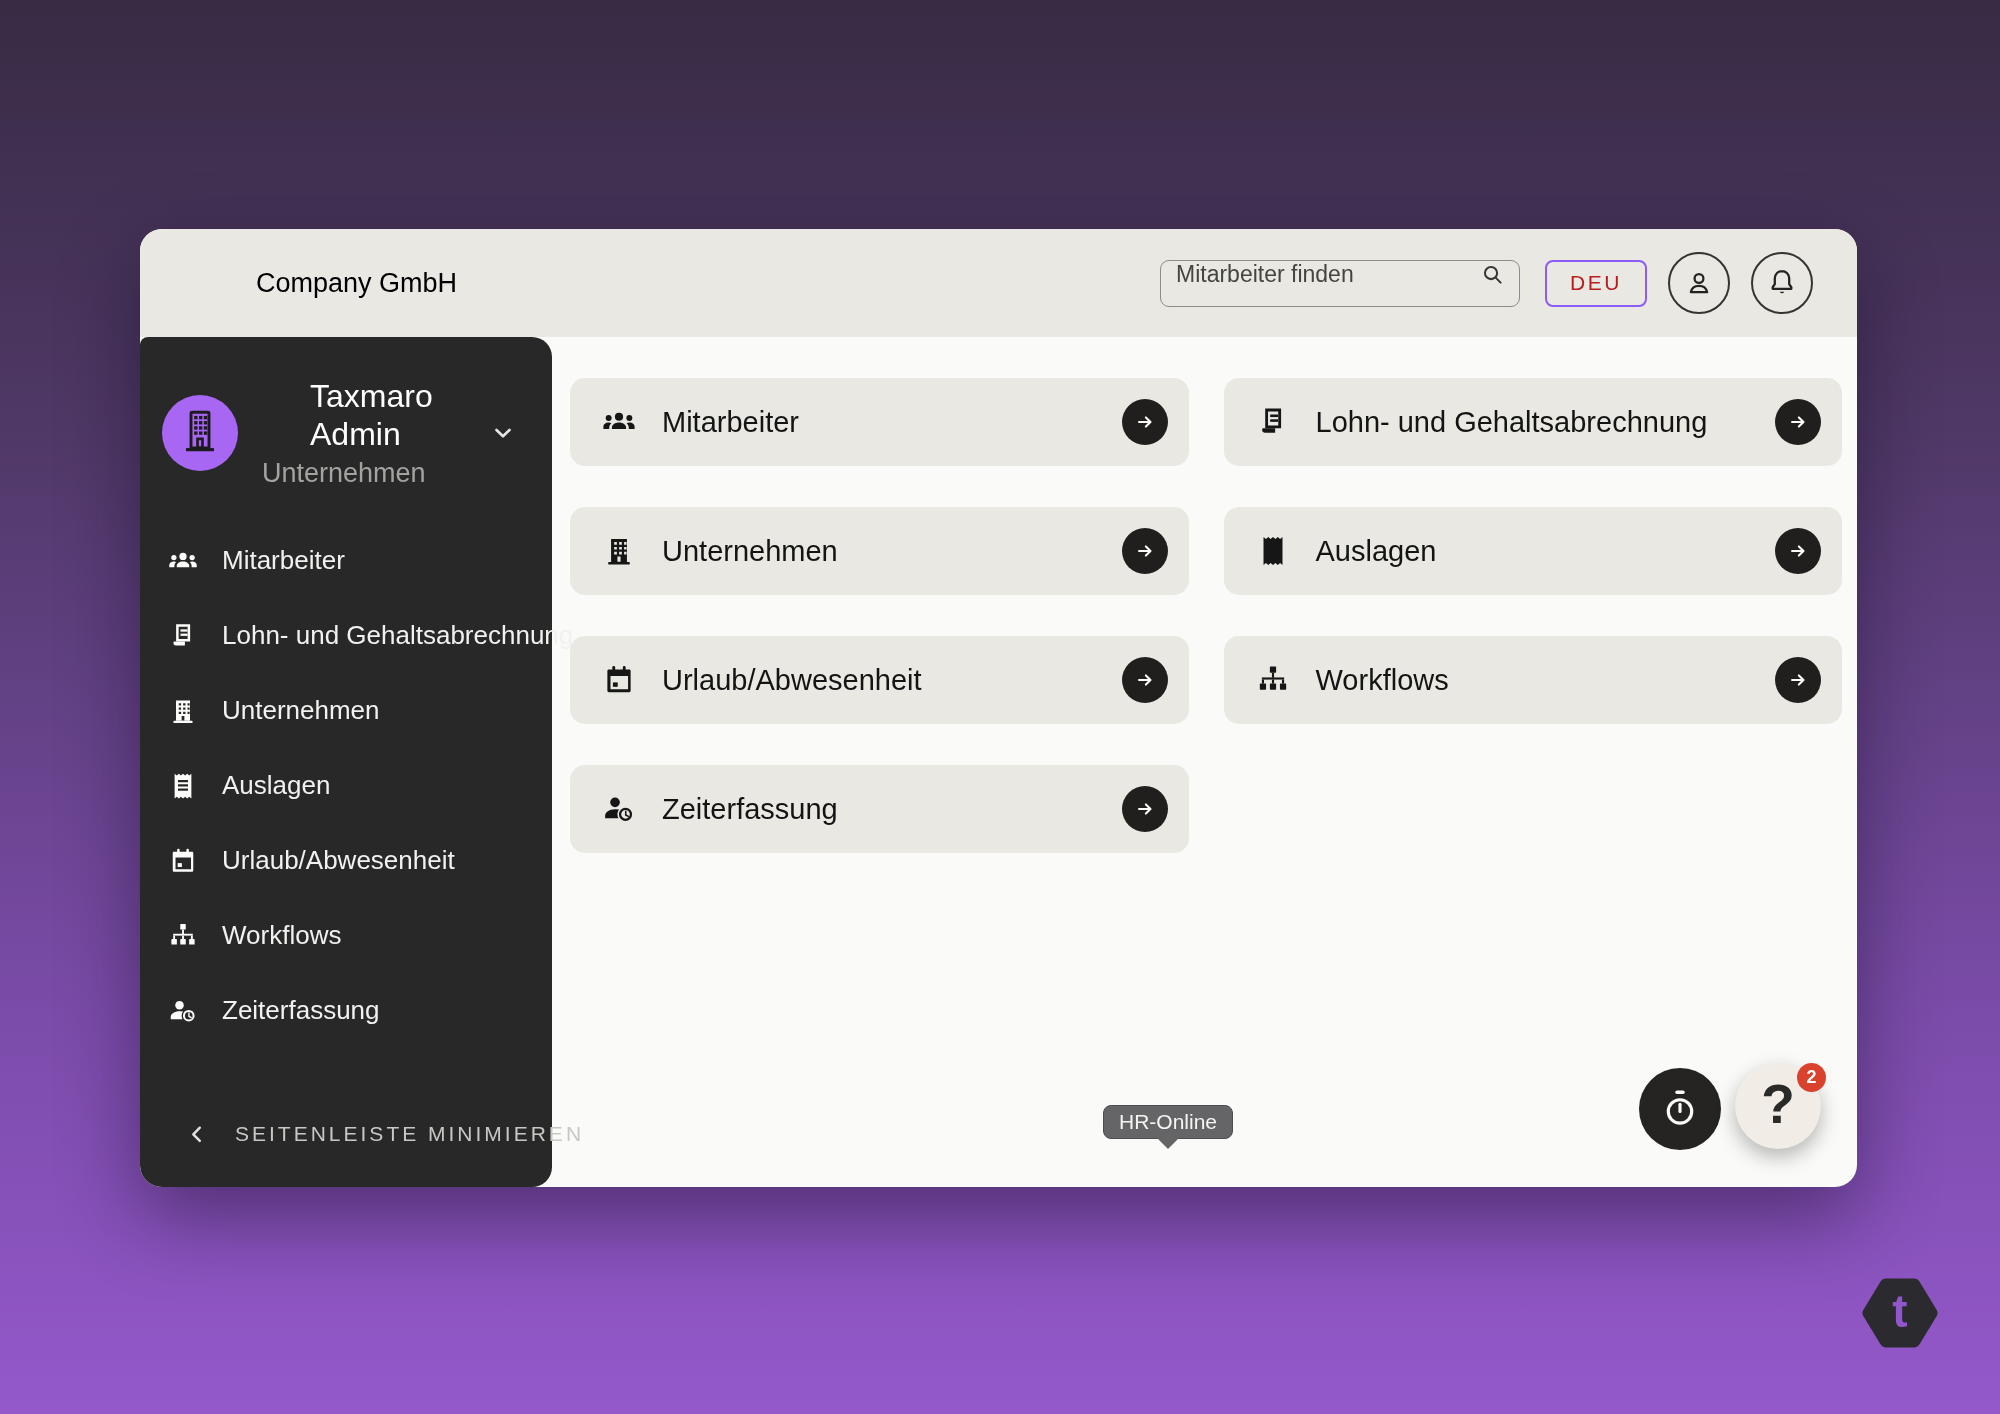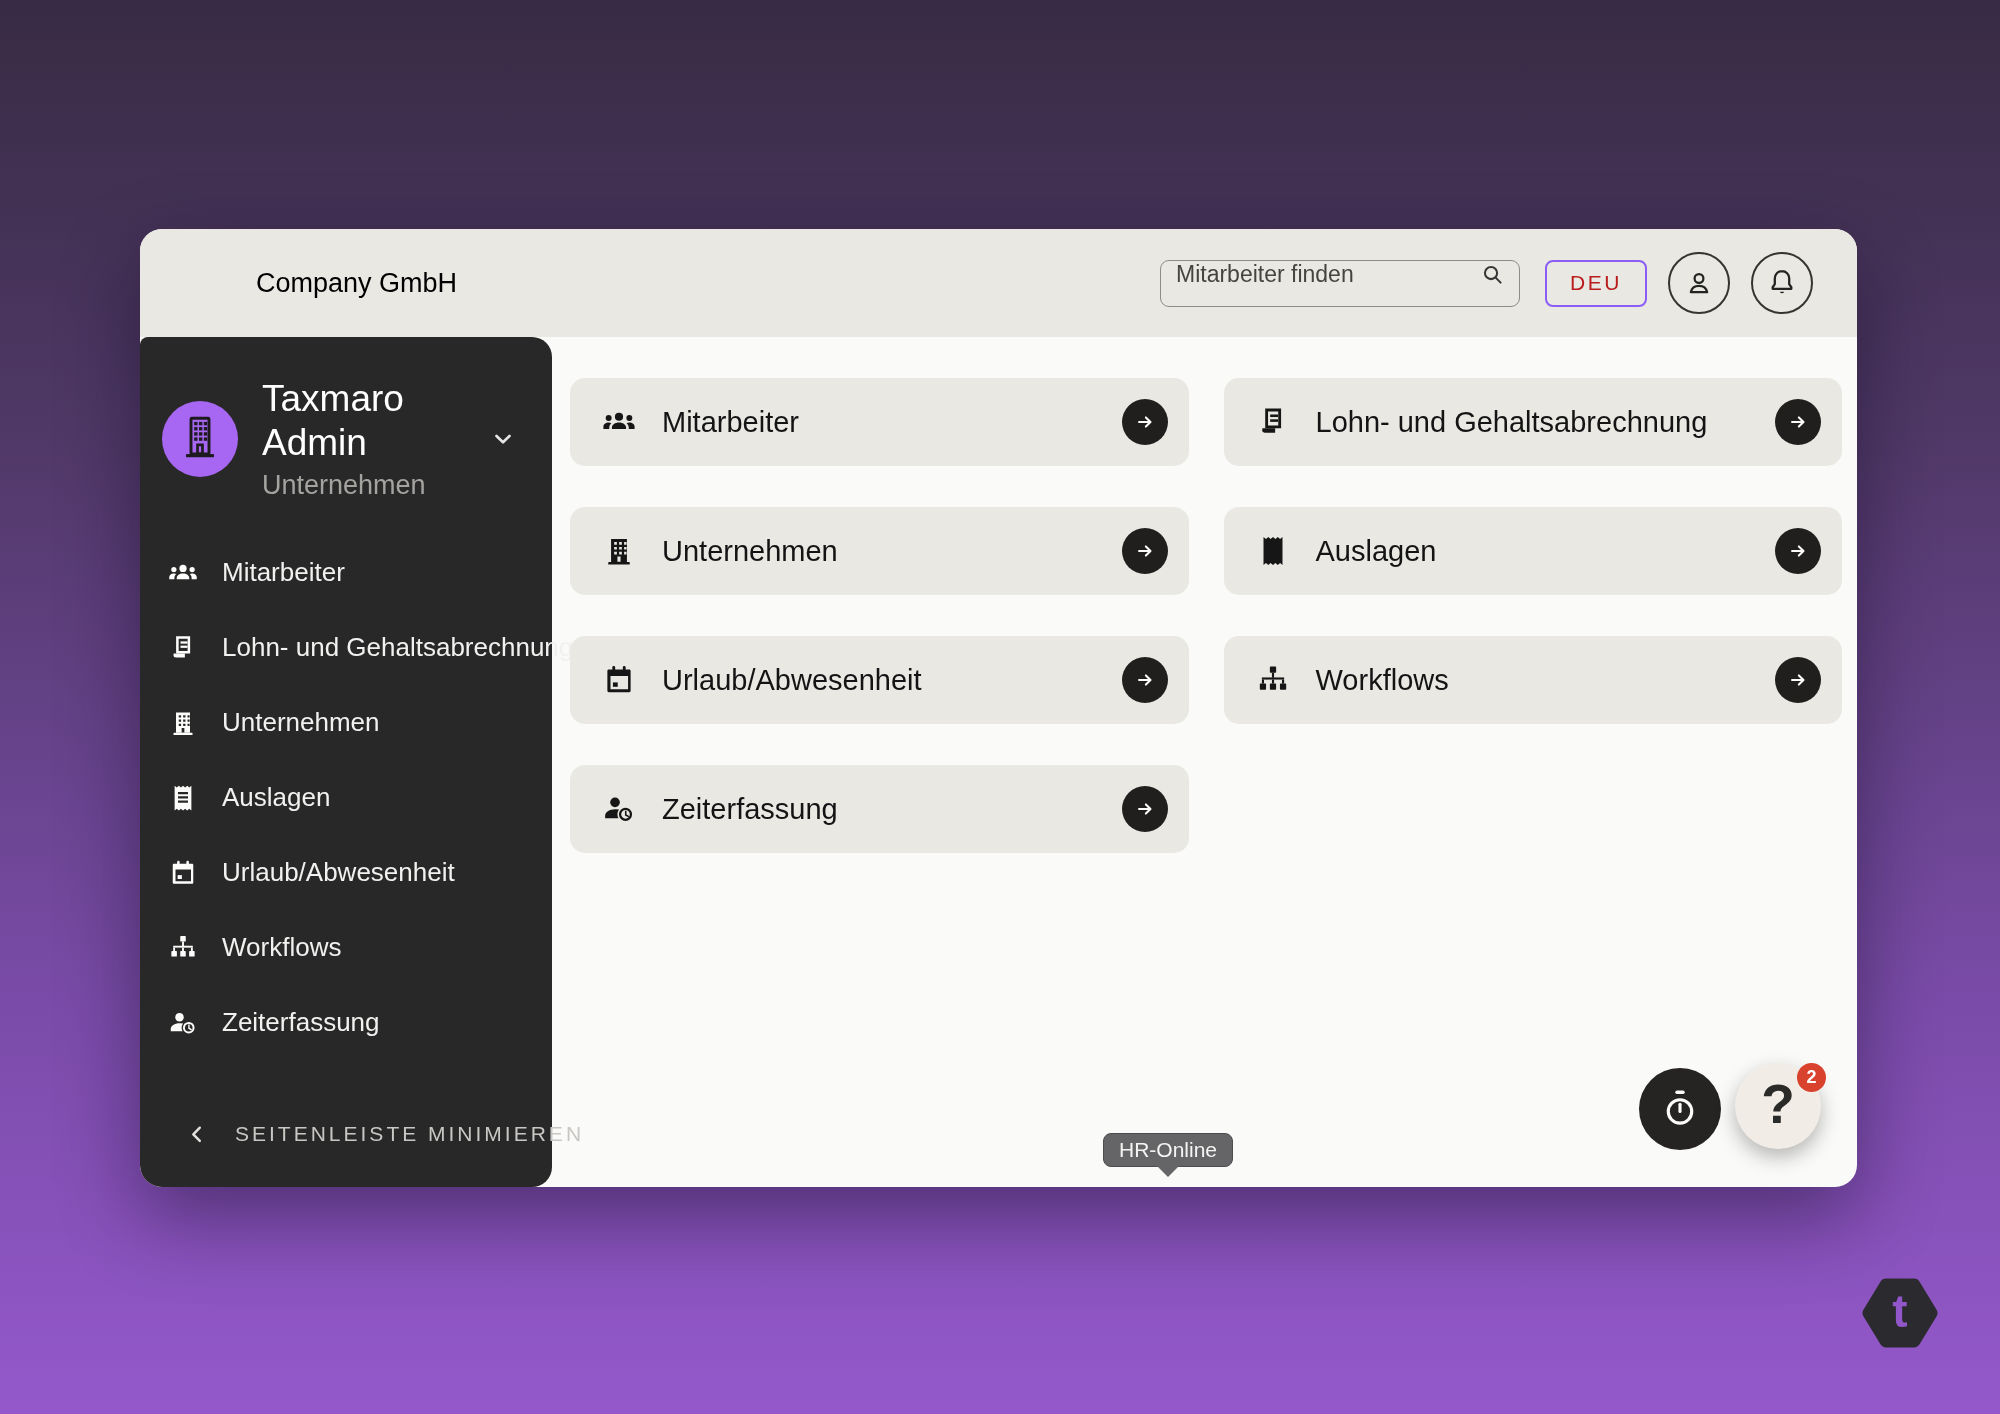--- a/index.html
+++ b/index.html
@@ -54,21 +54,21 @@
     flex:none; width:412px; background:#282828; border-radius:8px 20px 20px 20px;
     display:flex; flex-direction:column; color:#f1f1ef;
   }
   .profile { display:flex; align-items:center; padding:40px 34px 0 22px; cursor:pointer; }
   .avatar {
     flex:none; width:76px; height:76px; border-radius:50%; background:#a767f2;
     display:flex; align-items:center; justify-content:center; color:#1e1b20;
   }
   .avatar svg { width:54px; height:54px; }
   .profile-text { margin-left:24px; min-width:0; }
-  .profile-name { font-size:37px; font-weight:500; color:#ffffff; line-height:1.2; }
+  .profile-name { font-size:32px; font-weight:500; color:#ffffff; line-height:1.2;margin-left:48px; }
   .profile-sub  { font-size:27px; color:#a5a3a0; margin-top:3px; line-height:1.2; }
   .profile-chevron { margin-left:auto; width:30px; height:30px; color:#e6e6e4; flex:none; }
 
   .menu { margin-top:34px; }
   .menu-item { height:75px; display:flex; align-items:center; padding-left:26px; cursor:pointer; }
   .menu-icon { width:34px; height:34px; flex:none; display:flex; align-items:center; justify-content:center; color:#fdfdfb; }
   .menu-icon svg { width:30px; height:30px; }
   .menu-label { margin-left:22px; font-size:26px; color:#f1f1ef; white-space:nowrap; }
 
   .collapse-row { margin-top:auto; display:flex; align-items:center; padding:0 16px 40px 44px; cursor:pointer; }
@@ -87,21 +87,21 @@
   .card-icon svg { width:34px; height:34px; }
   .card-label { margin-left:24px; font-size:29px; color:#141414; white-space:nowrap; }
   .card-arrow {
     margin-left:auto; width:46px; height:46px; border-radius:50%; background:#201f1e;
     display:flex; align-items:center; justify-content:center; color:#fcfcfa; flex:none;
   }
   .card-arrow svg { width:26px; height:26px; }
 
   
   .hr-tooltip {
-    position:absolute; left:963px; top:904px; height:34px; padding:0 15px;
+    position:absolute; left:963px; top:876px; height:34px; padding:0 15px;
     background:#656567; border:1px solid #4c4c4e; border-radius:8px;
     display:flex; align-items:center; font-size:21px; color:#f4f4f3; z-index:5;
   }
   .hr-tooltip::after {
     content:""; position:absolute; top:100%; left:50%; transform:translateX(-50%);
     border:11px solid transparent; border-top-color:#656567; border-bottom-width:0;
   }
   .timer-btn {
     position:absolute; left:1499px; top:839px; width:82px; height:82px; border-radius:50%;
     background:#252422; border:none; display:flex; align-items:center; justify-content:center;

